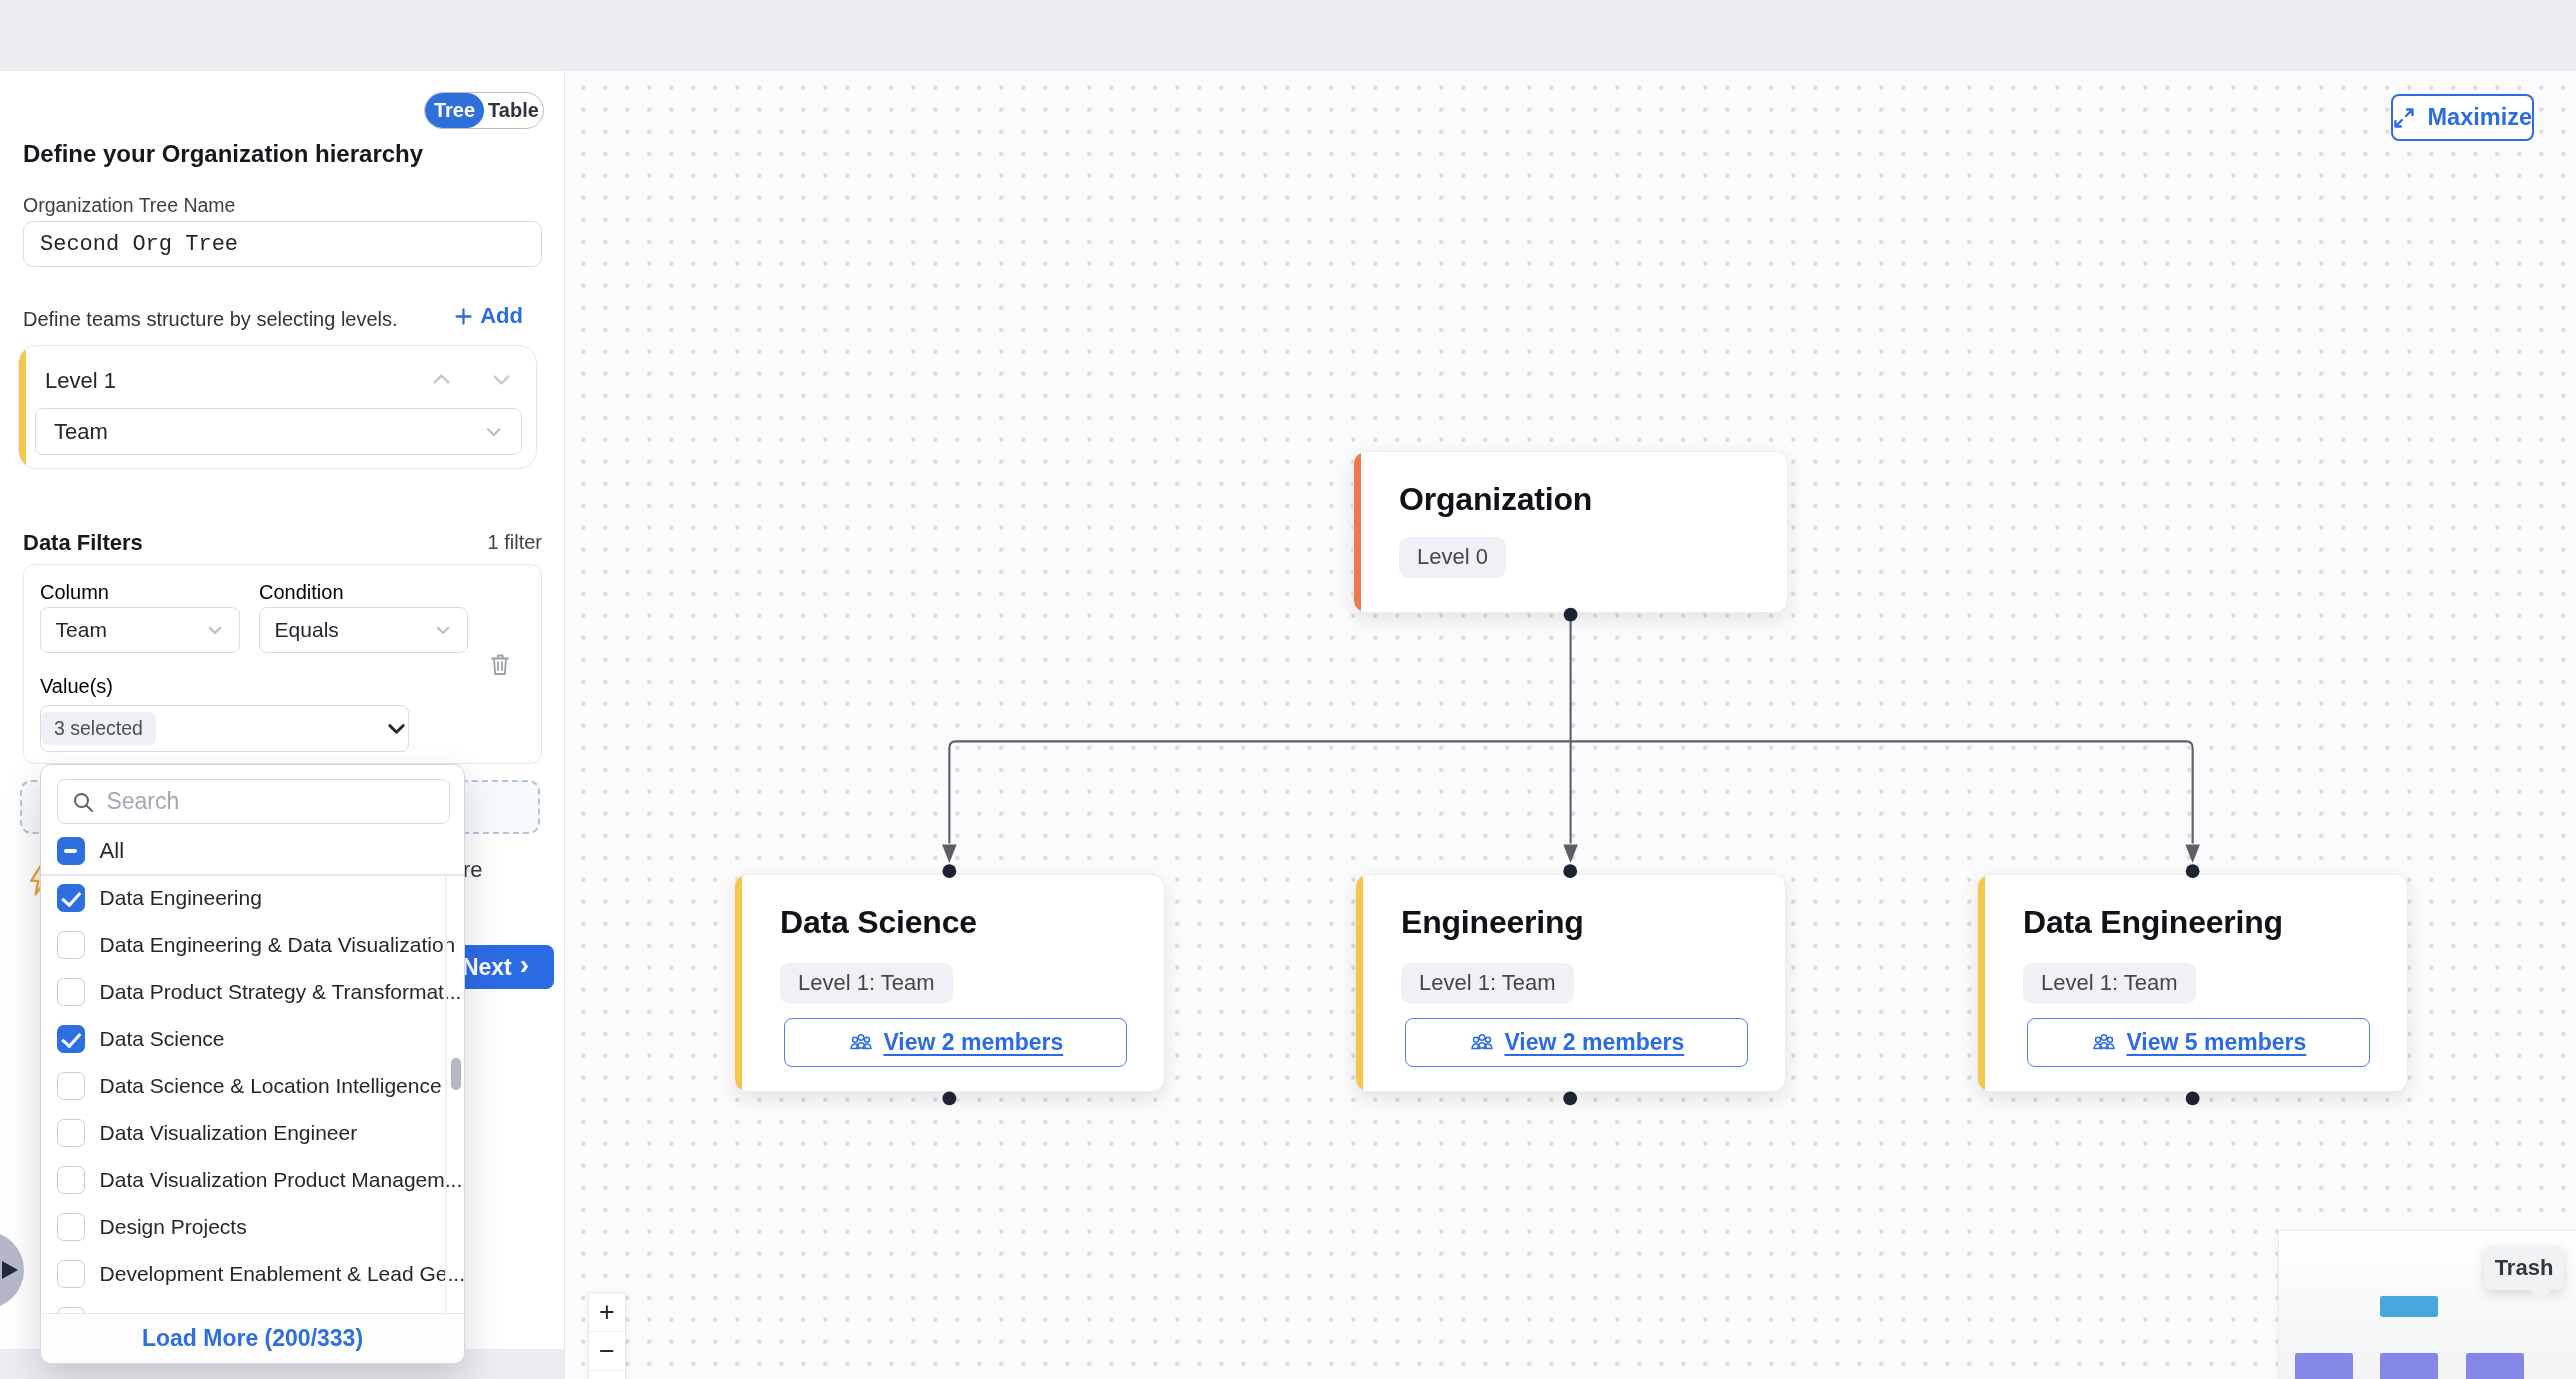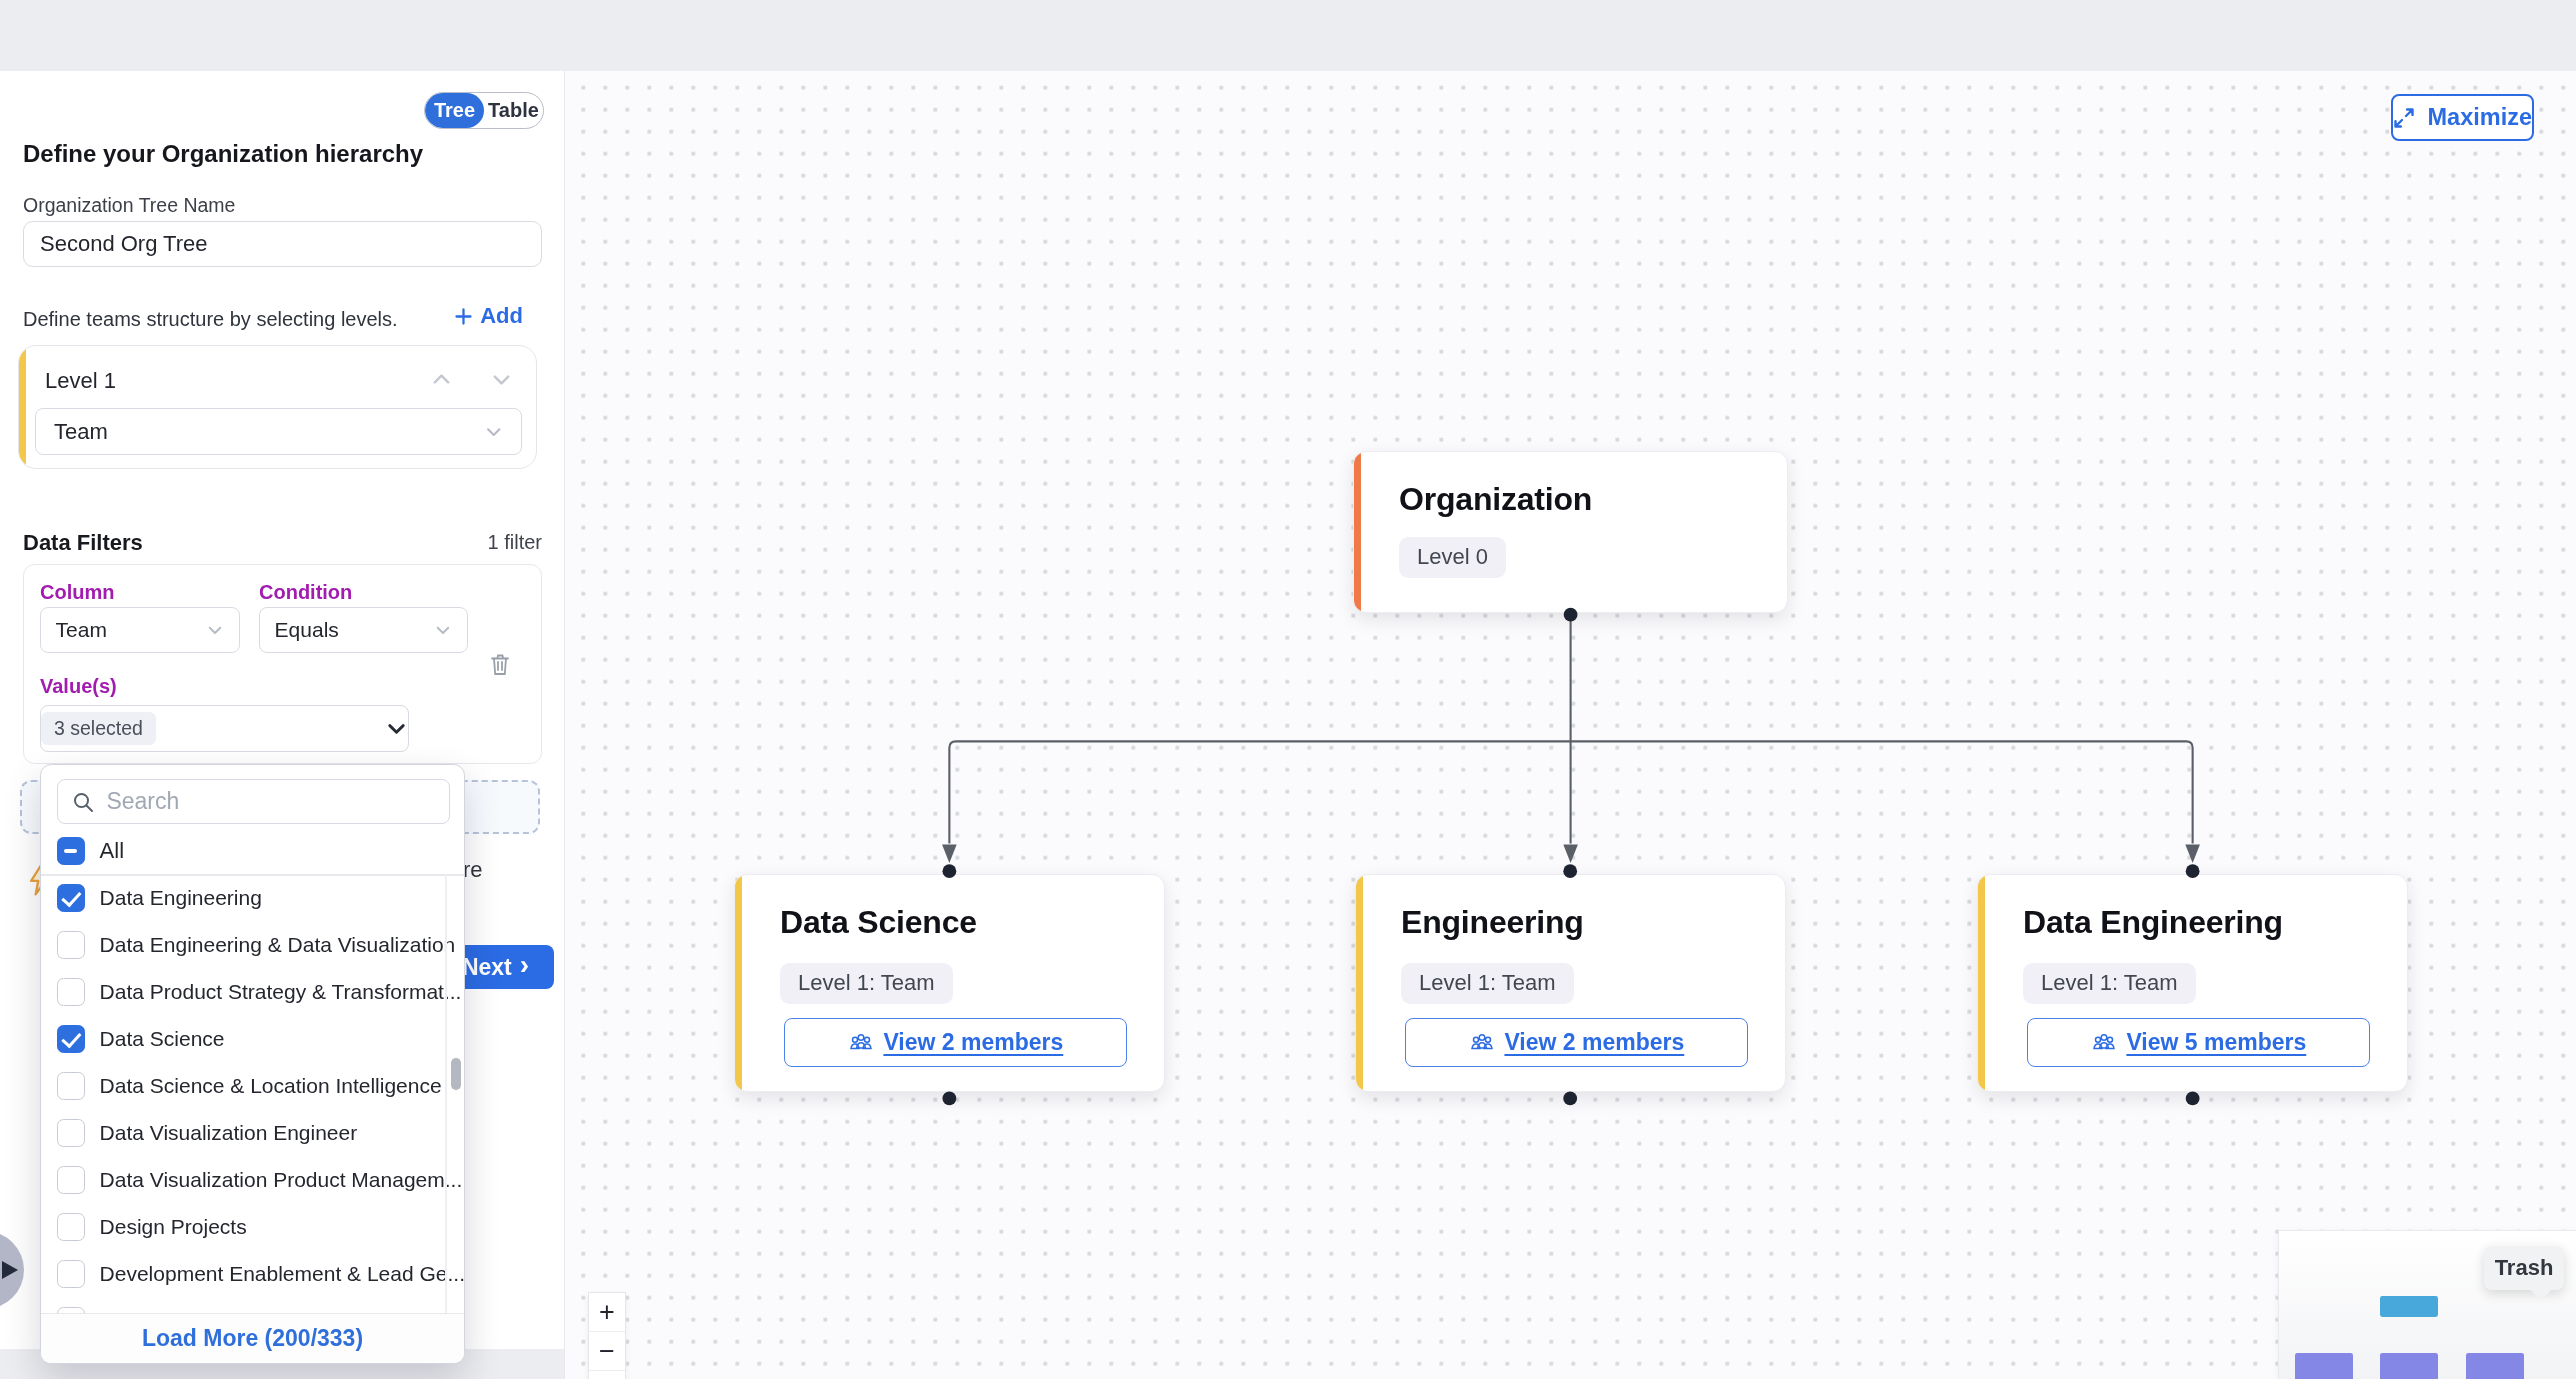--- a/index.html
+++ b/index.html
@@ -18,33 +18,33 @@
   
   .sidebar{position:absolute;left:0;top:71px;width:564px;height:1278px;background:#fff;z-index:10}
   .view-toggle{position:absolute;left:424px;top:21px;width:120px;height:37px;border:1.6px solid #b9bdc9;border-radius:19.5px;background:#fff;display:flex;overflow:hidden}
   .view-toggle .seg{flex:1;display:flex;align-items:center;justify-content:center;font-size:20px;font-weight:700;color:#2e3340;cursor:pointer}
   .view-toggle .seg.active{background:var(--toggle-blue);color:#fff;border-radius:19.5px}
   .sb-heading{position:absolute;left:23px;top:69px;font-size:24px;font-weight:800;color:#15171d}
   .sb-label{position:absolute;font-size:19.5px;color:#3b3f48}
   .tree-name-label{left:23px;top:123px}
   .field{position:absolute;background:#fff;border:1.6px solid var(--field-border);border-radius:9.7px;display:flex;align-items:center}
   .tree-name{left:23px;top:150px;width:519px;height:46px}
-  .tree-name input{border:none;outline:none;font-family:Liberation Sans, sans-serif;font-size:22px;color:#23262d;margin-left:16px;width:479px;background:transparent}
+  .tree-name input{border:none;outline:none;font-family:Liberation Mono, monospace;font-size:22px;color:#23262d;margin-left:16px;width:479px;background:transparent}
   .levels-hint{position:absolute;left:23px;top:237px;font-size:20px;color:#30343d}
   .add-btn{position:absolute;right:41px;top:232px;display:flex;align-items:center;gap:6.5px;font-size:22px;font-weight:700;color:var(--blue);cursor:pointer}
   .level-card{position:absolute;left:18px;top:274px;width:519px;height:124px;border:1.6px solid var(--border);border-radius:18px;background:#fff;overflow:hidden}
   .accent{position:absolute;left:0;top:0;bottom:0;width:7.3px;background:var(--yellow)}
   .level-title{position:absolute;left:26px;top:22px;font-size:22px;color:#23262d}
   .level-chevrons{position:absolute;right:23px;top:22px;display:flex;gap:37px}
   .level-select{position:absolute;left:16px;top:62px;width:487px;height:47px;border:1.6px solid var(--field-border);border-radius:8px;display:flex;align-items:center;justify-content:space-between;padding:0 18px}
   .level-select span{font-size:22px;color:#23262d}
   .df-head{position:absolute;left:23px;top:459px;font-size:22px;font-weight:700;color:#17191f}
   .df-count{position:absolute;right:22px;top:460px;font-size:20px;color:#3f434c}
   .filter-card{position:absolute;left:23px;top:493px;width:519px;height:200px;border:1.6px solid #e6e7ec;border-radius:11.4px;background:#fff}
-  .fc-label{position:absolute;font-size:20px;font-weight:700;color:#a21caf}
+  .fc-label{position:absolute;font-size:20px;font-weight:400;color:#000000}
   .fc-select{position:absolute;height:46px;border:1.6px solid var(--field-border);border-radius:8px;display:flex;align-items:center;justify-content:space-between;padding:0 14.6px;background:#fff}
   .fc-select span{font-size:21px;color:#23262d}
   .trash-btn{position:absolute;right:29px;top:86px;cursor:pointer}
   .multi-select{position:absolute;left:16px;top:140px;width:369px;height:47px;border:1.6px solid var(--field-border);border-radius:8px;display:flex;align-items:center;justify-content:space-between;padding:0 0;background:#fff;cursor:pointer}
   .chip{background:#eef0f6;border-radius:6.5px;padding:4.9px 13px;font-size:19.5px;color:#4a4e59}
 
   .dashed-box{position:absolute;left:20px;top:709px;width:520px;height:54px;border:2.4px dashed #b6c3d9;border-radius:11.4px;background:#f7fafd;z-index:1}
   .bolt{position:absolute;left:23.5px;top:790px;z-index:1}
   .hint-frag{position:absolute;left:463px;top:786px;font-size:22px;color:#30343d;z-index:1}
   .next-btn{position:absolute;left:437px;top:874px;width:117px;height:44px;background:var(--blue);border-radius:8px;color:#fff;display:flex;align-items:center;justify-content:center;gap:8px;font-size:23px;font-weight:700;z-index:2;cursor:pointer}

